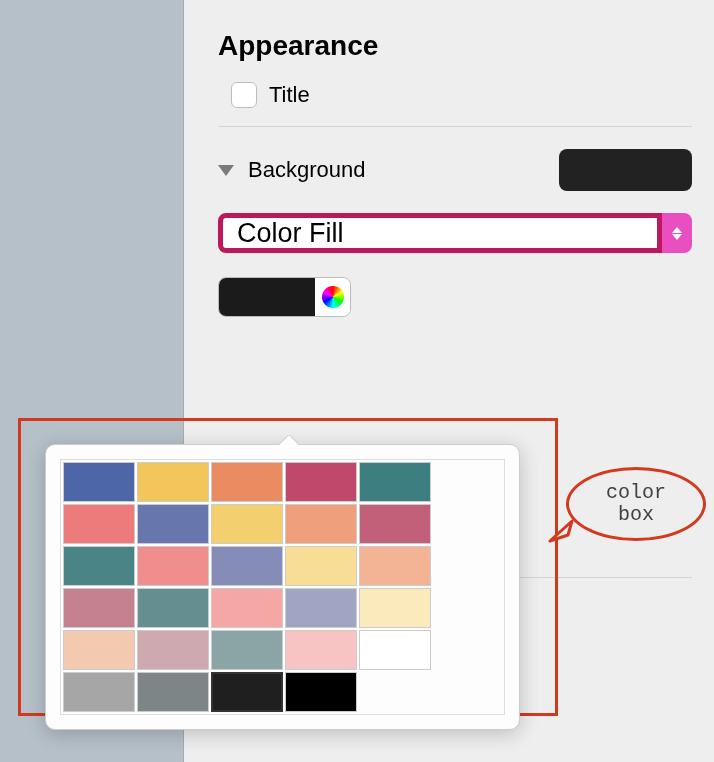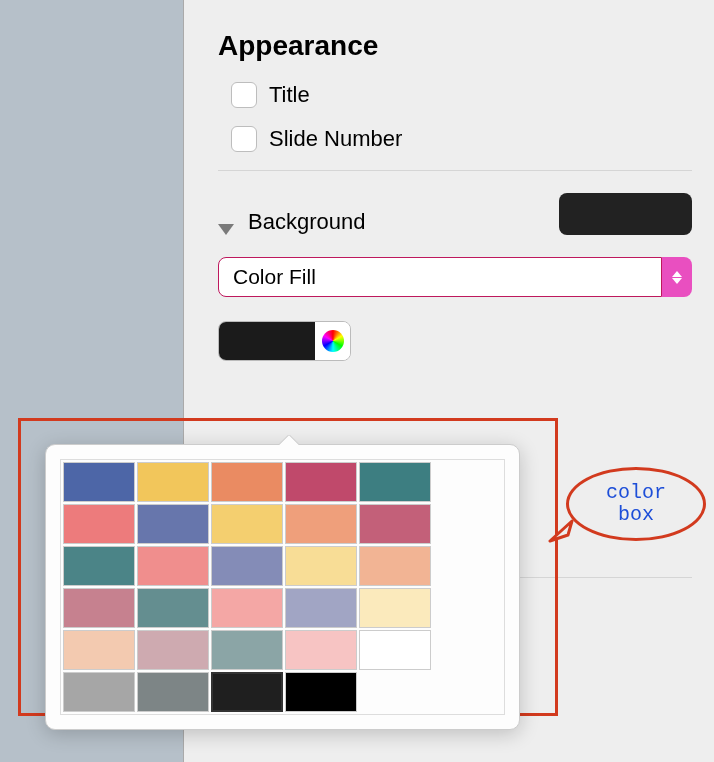--- a/index.html
+++ b/index.html
@@ -4,63 +4,59 @@
 <style>
   * { box-sizing: border-box; margin: 0; padding: 0; }
   body { width: 714px; height: 762px; font-family: -apple-system, Helvetica, Arial, sans-serif; background: #eeeeee; overflow: hidden; position: relative; }
   .left-strip { position: absolute; left: 0; top: 0; width: 184px; height: 762px; background: #b6c0c9; border-right: 1px solid #aaa; }
   .panel { position: absolute; left: 184px; top: 0; right: 0; padding: 30px 22px 20px 34px; }
   .section-title { font-size: 28px; font-weight: 600; margin-bottom: 20px; }
   .check-row { display: flex; align-items: center; gap: 12px; margin-bottom: 18px; padding-left: 13px; }
   .checkbox { width: 26px; height: 26px; border: 1px solid #bdbdbd; border-radius: 6px; background: #fff; }
   .check-label { font-size: 22px; }
   .divider { border: none; border-top: 1px solid #d5d5d5; margin: 14px 0 22px 0; }
-  .bg-row { display: flex; align-items: flex-end; gap: 14px; }
+  .bg-row { display: flex; align-items: center; gap: 14px; }
   .disclosure { width: 0; height: 0; border-left: 8px solid transparent; border-right: 8px solid transparent; border-top: 11px solid #7a7a7a; }
   .bg-label { font-size: 22px; flex: 1; }
   .bg-swatch { width: 133px; height: 42px; background: #222; border-radius: 8px; }
   .select-row { margin-top: 22px; display: flex; }
-  .select-box { flex: 1; height: 40px; display: flex; align-items: center; padding: 0 14px; background: #fff; border: 1px solid #be185d; border-radius: 8px 0 0 8px; font-size: 21px; }
+  .select-box { flex: 1; height: 40px; display: flex; align-items: center; padding: 0 14px; background: #fff; border: 5px solid #be185d; border-radius: 8px 0 0 8px; font-size: 27px; }
   .select-arrows { width: 30px; height: 40px; background: #e94fc0; border-radius: 0 8px 8px 0; display: flex; flex-direction: column; align-items: center; justify-content: center; gap: 1px; }
   .chev { width: 0; height: 0; border-left: 5px solid transparent; border-right: 5px solid transparent; }
   .chev-up { border-bottom: 6px solid #fff; }
   .chev-down { border-top: 6px solid #fff; }
   .color-ctrl { margin-top: 24px; display: inline-flex; border-radius: 8px; overflow: hidden; border: 1px solid #bbb; background:#fff; }
   .color-cur { width: 96px; height: 38px; background: #1b1b1b; }
   .color-wheel { width: 35px; height: 38px; display: flex; align-items: center; justify-content: center; background: #fff; }
   .wheel-circle { width: 22px; height: 22px; border-radius: 50%; background: conic-gradient(red, yellow, lime, cyan, blue, magenta, red); }
   .slide-btn-text { font-size: 21px; }
 
   .annot-box { position: absolute; left: 18px; top: 418px; width: 540px; height: 298px; border: 3px solid #d23a1e; }
   .popover { position: absolute; left: 45px; top: 444px; width: 475px; padding: 14px; border-radius: 10px; background: #fdfdfd; border: 1px solid #ccc; box-shadow: 0 4px 20px rgba(0,0,0,0.2); }
   .popover-arrow { position: absolute; top: -10px; left: 233px; width: 20px; height: 10px; overflow: hidden; }
   .popover-arrow::before { content:""; position:absolute; left:0; top:3px; width:18px; height:18px; background:#fdfdfd; border:1px solid #ccc; transform: rotate(45deg); }
   .swatch-grid { display: flex; flex-wrap: wrap; gap: 2px; border: 1px solid #ddd; padding: 2px; }
   .swatch { width: 72px; height: 40px; border: 1px solid #ccc; }
   .swatch.selected { outline: 2px solid #333; outline-offset: -2px; border: 2px solid #fff; }
   .callout { position: absolute; left: 566px; top: 467px; }
-  .bubble { border: 3px solid #d23a1e; border-radius: 50%; width: 140px; height: 74px; display:flex; align-items:center; justify-content:center; text-align:center; font-family: "Courier New", monospace; font-size:20px; color:#1d4ed8; line-height:1.1; background:#eeeeee; }
+  .bubble { border: 3px solid #d23a1e; border-radius: 50%; width: 140px; height: 74px; display:flex; align-items:center; justify-content:center; text-align:center; font-family: "Courier New", monospace; font-size:20px; color:#404040; line-height:1.1; background:#eeeeee; }
   .edit-btn { position:absolute; margin-left:auto; background:#fff; border:1px solid #ccc; border-radius:7px; padding:6px 16px; box-shadow:0 1px 1px rgba(0,0,0,0.1); left:427px; top:505px;}
   .divider2 { position:absolute; left:217px; top:577px; width:475px; border-top:1px solid #d5d5d5; }
 </style>
 </head>
 <body>
 
 <div class="left-strip"></div>
 
 <div class="panel">
   <div class="section-title">Appearance</div>
 
   <div class="check-row">
     <div class="checkbox"></div>
     <div class="check-label">Title</div>
-  </div>
-  <div class="check-row">
-    <div class="checkbox"></div>
-    <div class="check-label">Slide Number</div>
   </div>
 
   <hr class="divider">
 
   <div class="bg-row">
     <div class="disclosure"></div>
     <div class="bg-label">Background</div>
     <div class="bg-swatch"></div>
   </div>
 

